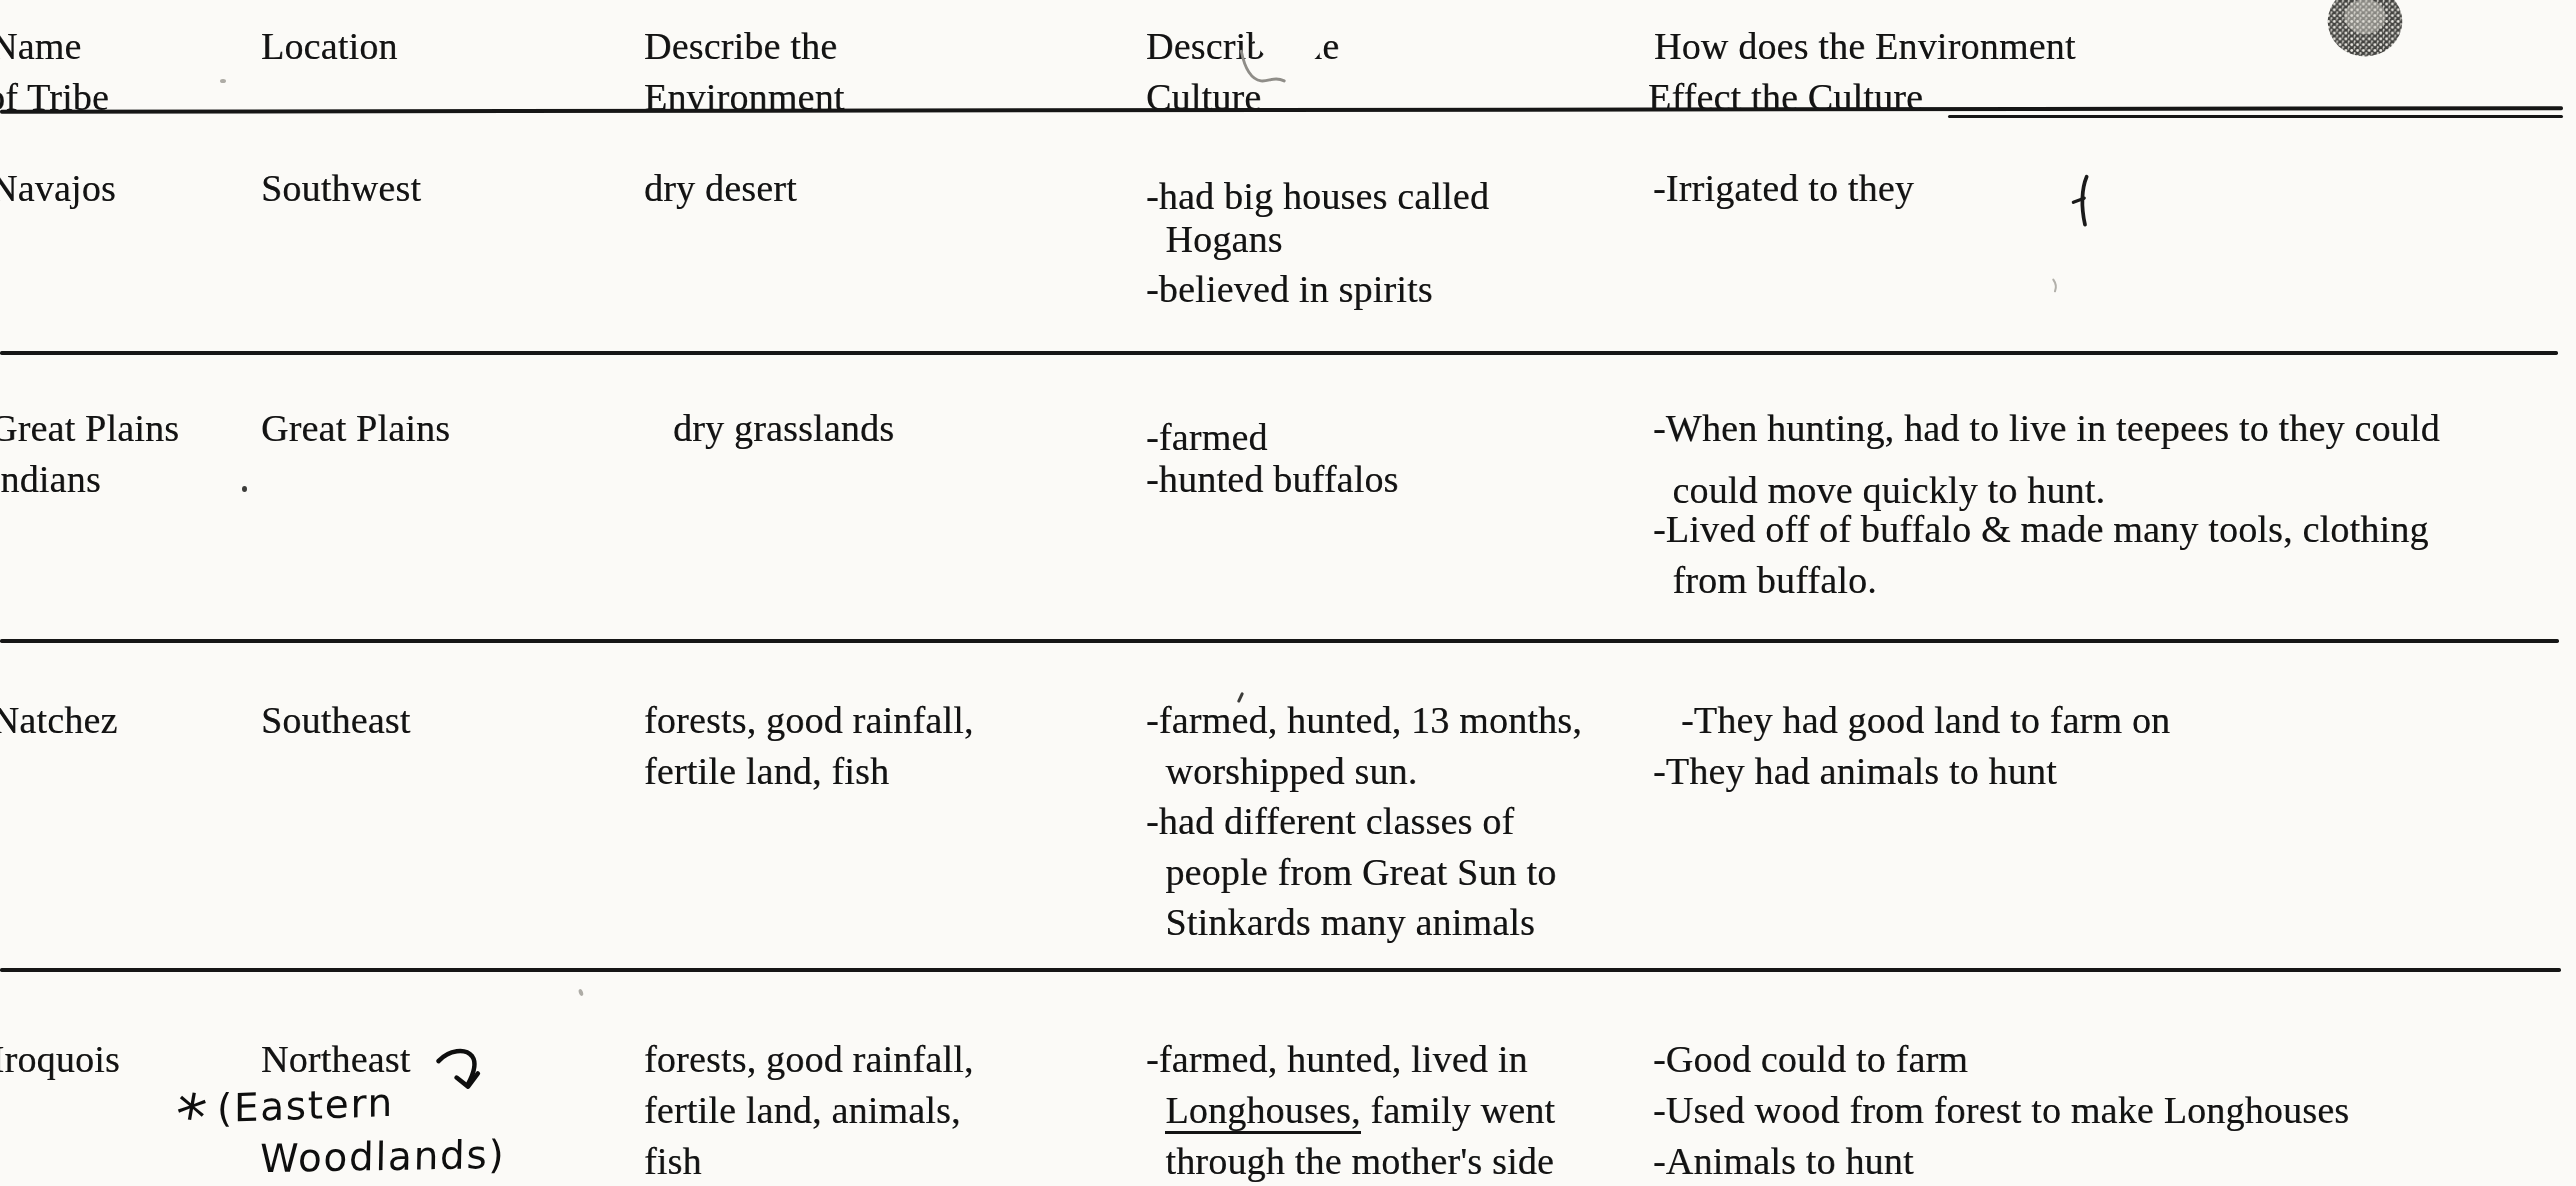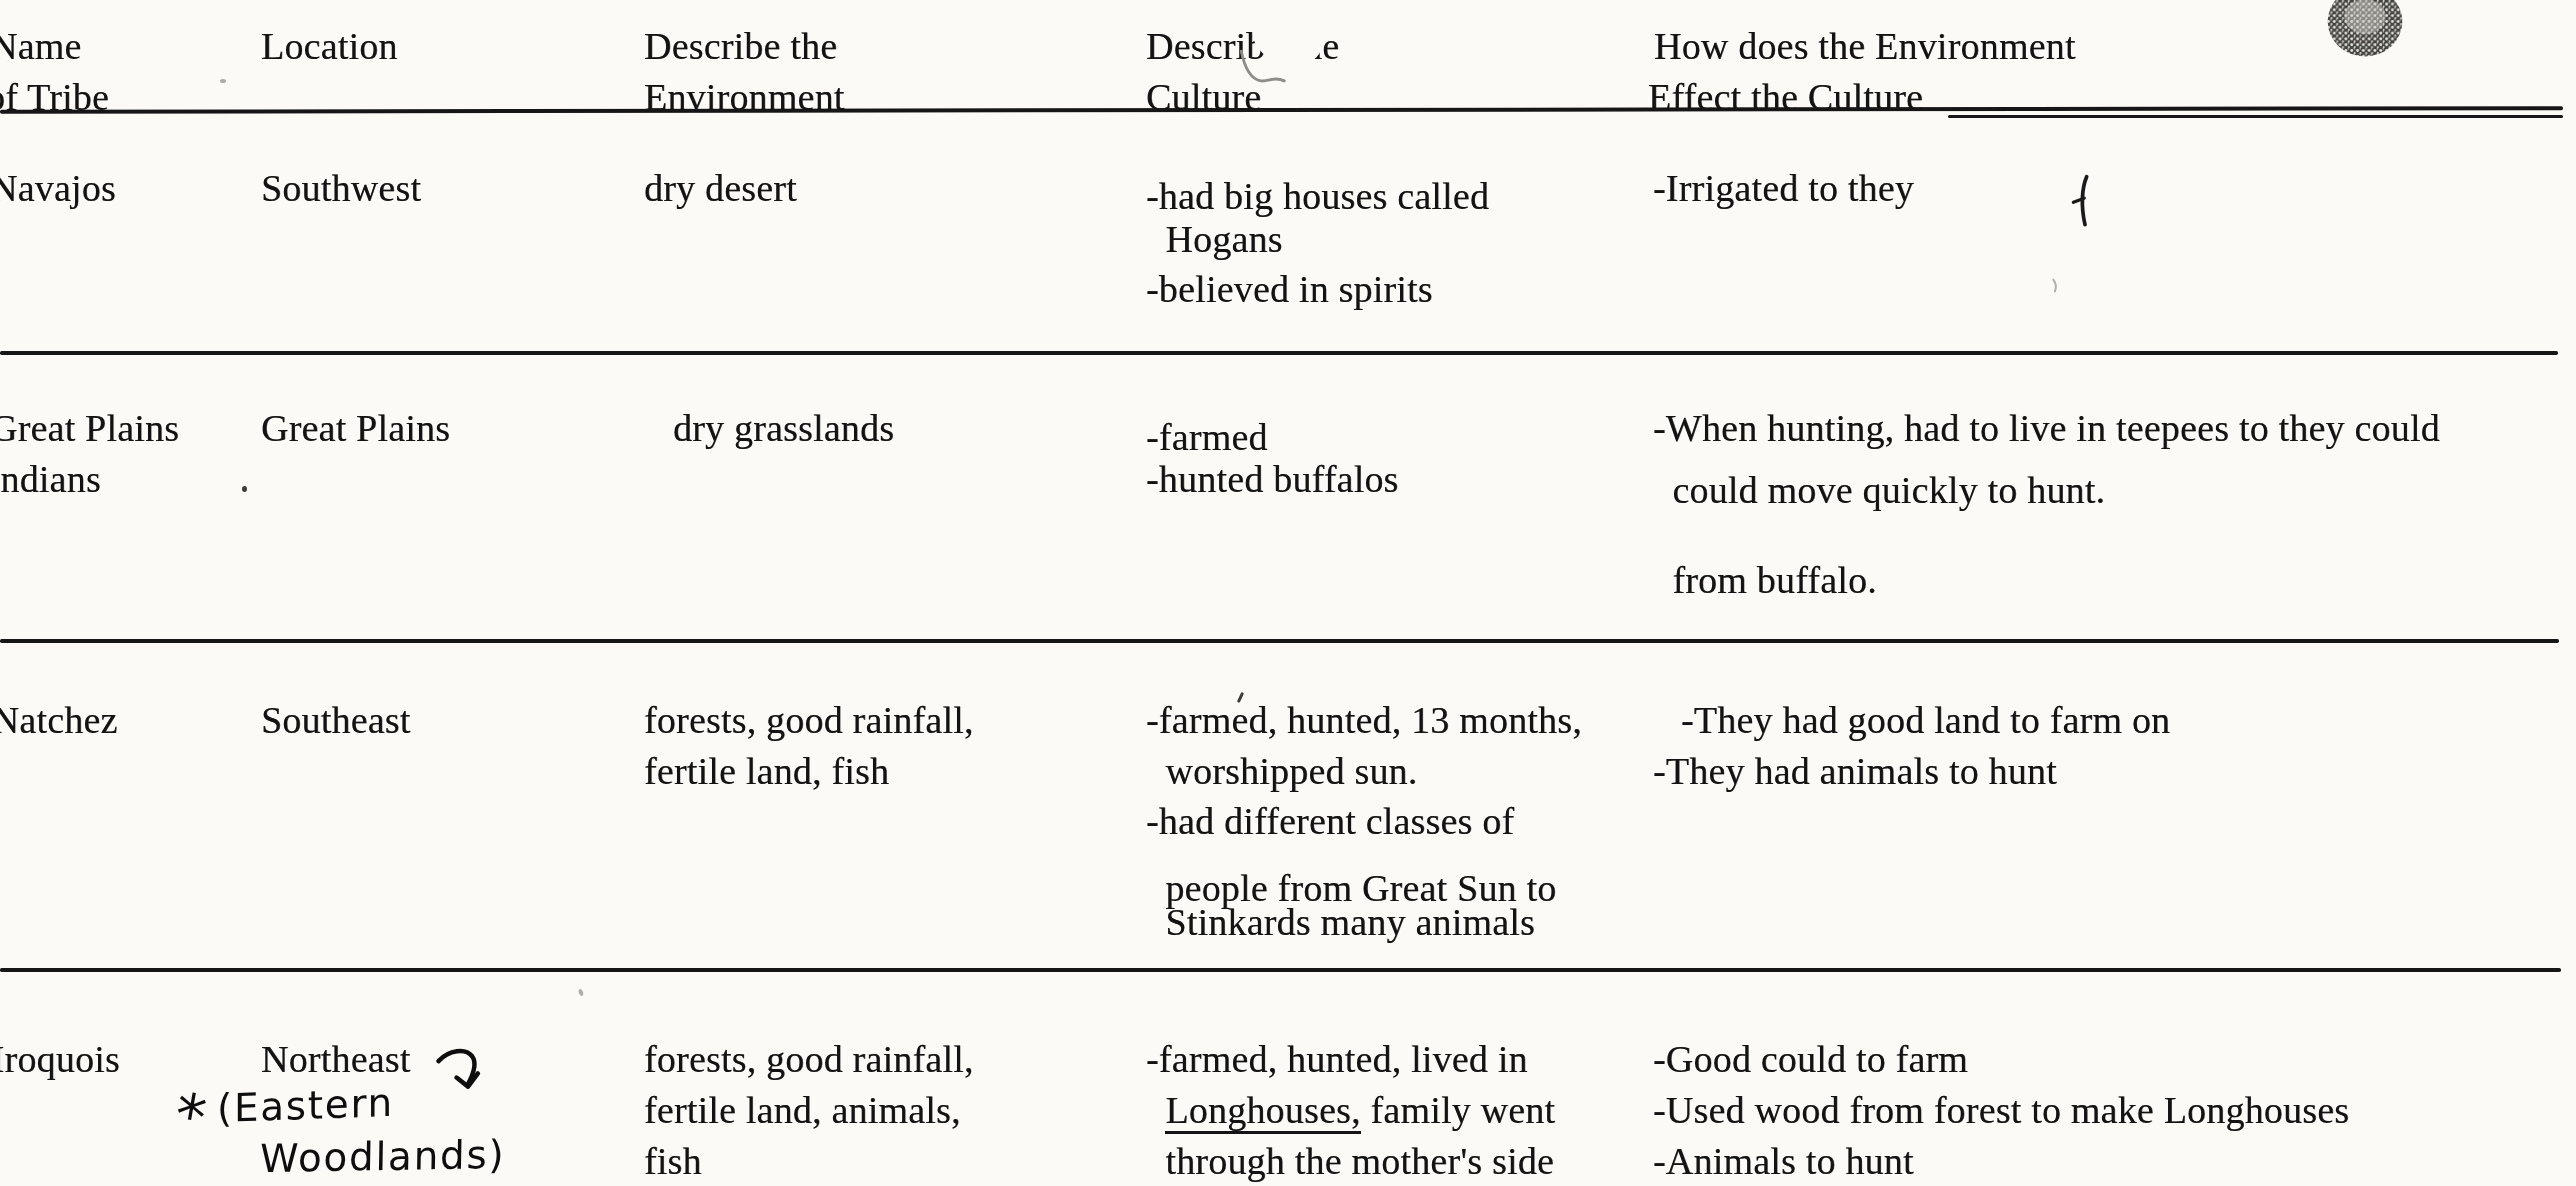--- a/index.html
+++ b/index.html
@@ -111,32 +111,33 @@
 
   <div class="t" style="left:-10px; top:405px;">Great Plains</div>
   <div class="t" style="left:-12.4px; top:456px;">Indians</div>
   <div class="speck" style="left:242px; top:486px; width:5px; height:5.8px;"></div>
   <div class="t" style="left:261px; top:405px;">Great Plains</div>
   <div class="t" style="left:644px; top:405px;margin-left:29px;">dry grasslands</div>
   <div class="t" style="left:1146px; top:414px;">-farmed</div>
   <div class="t" style="left:1146px; top:456px;">-hunted buffalos</div>
   <div class="t" style="left:1653px; top:405px;">-When hunting, had to live in teepees to they could</div>
   <div class="t" style="left:1653px; top:445px;margin-top:22px;">  could move quickly to hunt.</div>
+  <div class="t" style="left:1653px; top:506px;">-Lived off of buffalo &amp; made many tools, clothing</div>
   <div class="t" style="left:1653px; top:557px;">  from buffalo.</div>
 
   <div class="rule" style="left:0; top:639px; width:2559px; height:4.1px;"></div>
 
   <div class="t" style="left:-8.3px; top:697px;">Natchez</div>
   <div class="t" style="left:261px; top:697px;">Southeast</div>
   <div class="t" style="left:644px; top:697px;">forests, good rainfall,</div>
   <div class="t" style="left:644px; top:748px;">fertile land, fish</div>
   <div class="t" style="left:1146px; top:697px;">-farmed, hunted, 13 months,</div>
   <div class="t" style="left:1146px; top:748px;">  worshipped sun.</div>
   <div class="t" style="left:1146px; top:798px;">-had different classes of</div>
-  <div class="t" style="left:1146px; top:849px;margin-top:16px;">  people from Great Sun to</div>
+  <div class="t" style="left:1146px; top:849px;">  people from Great Sun to</div>
   <div class="t" style="left:1146px; top:899px;">  Stinkards many animals</div>
   <div class="t" style="left:1653px; top:697px;margin-left:28px;">-They had good land to farm on</div>
   <div class="t" style="left:1653px; top:748px;">-They had animals to hunt</div>
 
   <div class="speck" style="left:1239px; top:692px; width:3.3px; height:10.8px; transform: rotate(25deg); border-radius:1.7px;"></div>
 
   <div class="rule" style="left:0; top:968px; width:2561px; height:4.1px;"></div>
 
   <div class="t" style="left:-8.3px; top:1036px;">Iroquois</div>
   <div class="t" style="left:261px; top:1036px;">Northeast</div>

